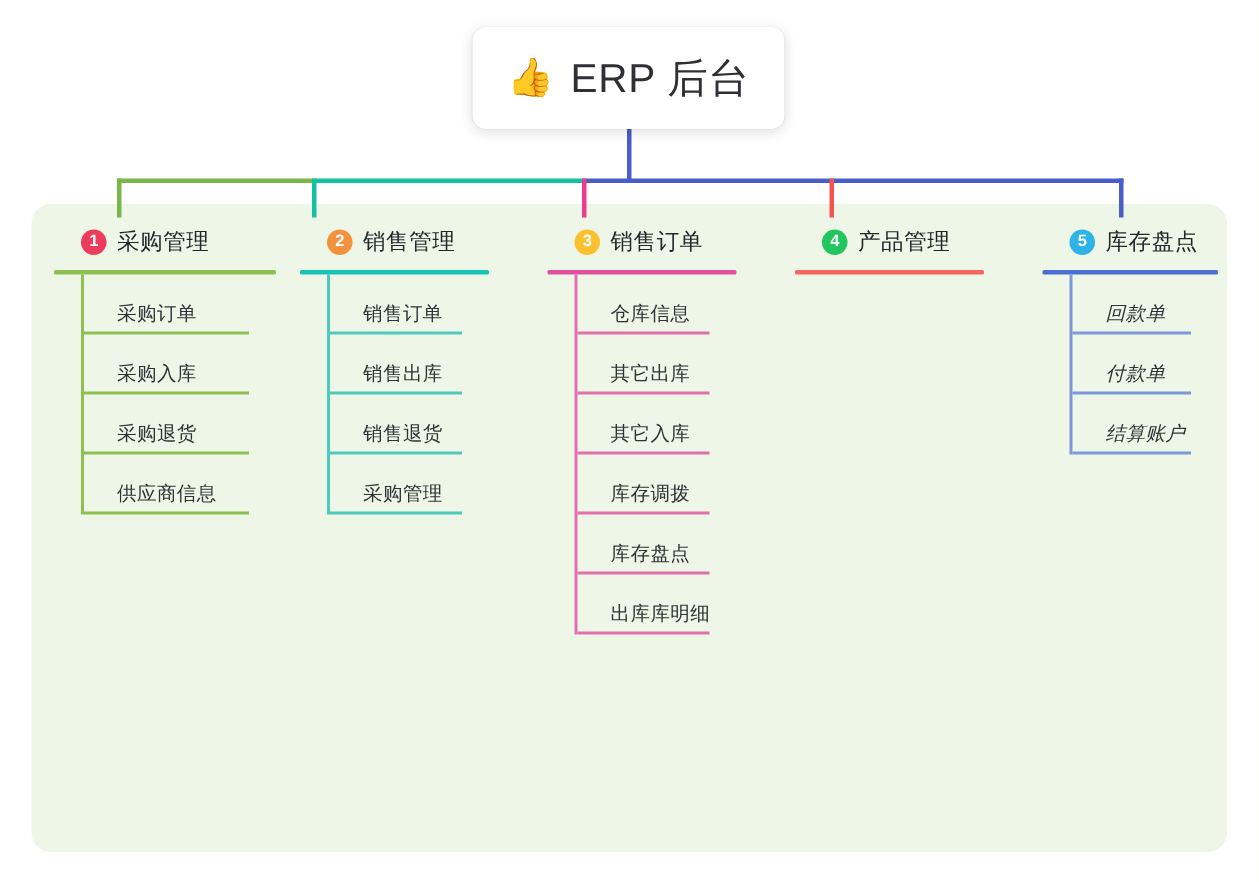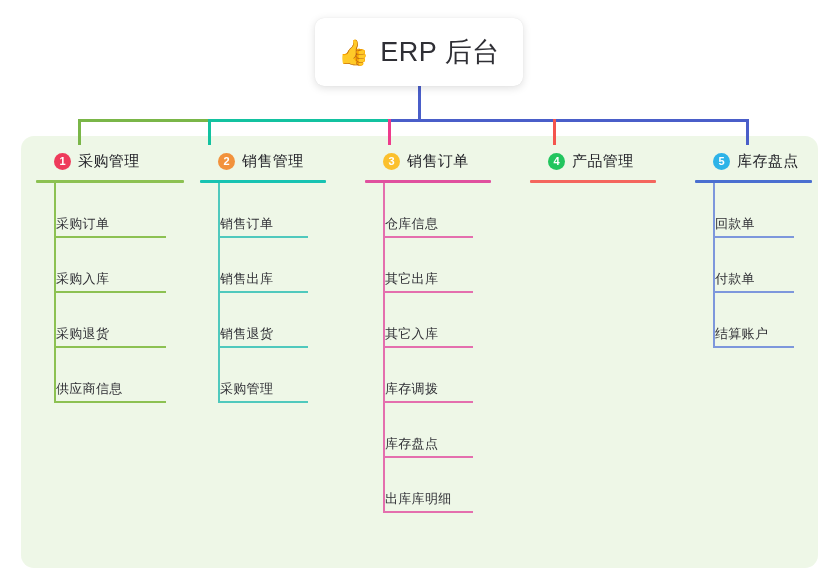--- a/index.html
+++ b/index.html
@@ -102,22 +102,23 @@
     margin-top: 5px;
   }
 
   .leaves {
     position: relative;
     margin-left: 18px;
     border-left: 2px solid #8cc152;
   }
   .leaf {
     position: relative;
-    height: 55px;
+    height: 40px;
     box-sizing: border-box;
+    padding-left: 22px;
     display: flex;
     align-items: flex-end;
   }
   .leaf-text {
     font-size: 13px;
     color: #303036;
     white-space: nowrap;
     padding-bottom: 5px;
     letter-spacing: 0.3px;
   }
@@ -242,21 +243,21 @@
           <span class="btitle">产品管理</span>
         </div>
         <div class="head-rule" style="background: rgb(244, 102, 94); width: 126px;"></div>
       </div>
       <div class="col" style="left: 695px; top: 147px; width: 117px;">
         <div class="branch-head">
           <span class="bnum" style="background: rgb(45, 179, 232);">5</span>
           <span class="btitle">库存盘点</span>
         </div>
         <div class="head-rule" style="background: rgb(74, 111, 208); width: 117px;"></div>
-        <div class="leaves" style="border-left-color: rgb(125, 151, 220);">
+        <div class="leaves" style="border-left-color: rgb(125, 151, 220); font-style: italic;">
           <div class="leaf">
             <span class="leaf-text">回款单</span>
             <div class="leaf-rule" style="background: rgb(125, 151, 220); width: 79px;"></div>
           </div>
           <div class="leaf">
             <span class="leaf-text">付款单</span>
             <div class="leaf-rule" style="background: rgb(125, 151, 220); width: 79px;"></div>
           </div>
           <div class="leaf">
             <span class="leaf-text">结算账户</span>

